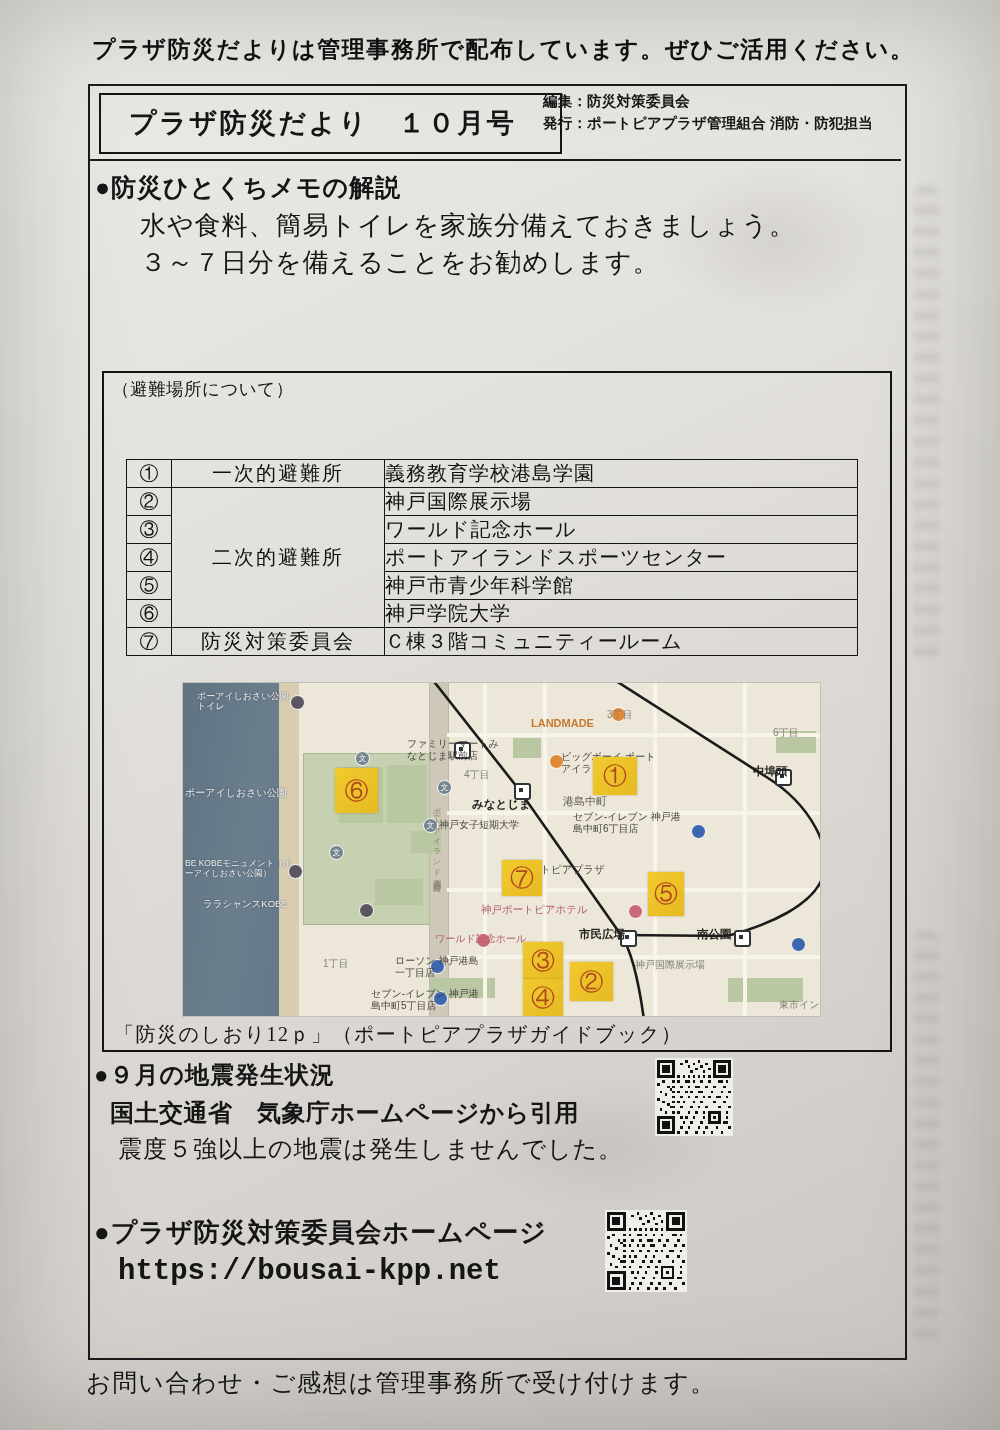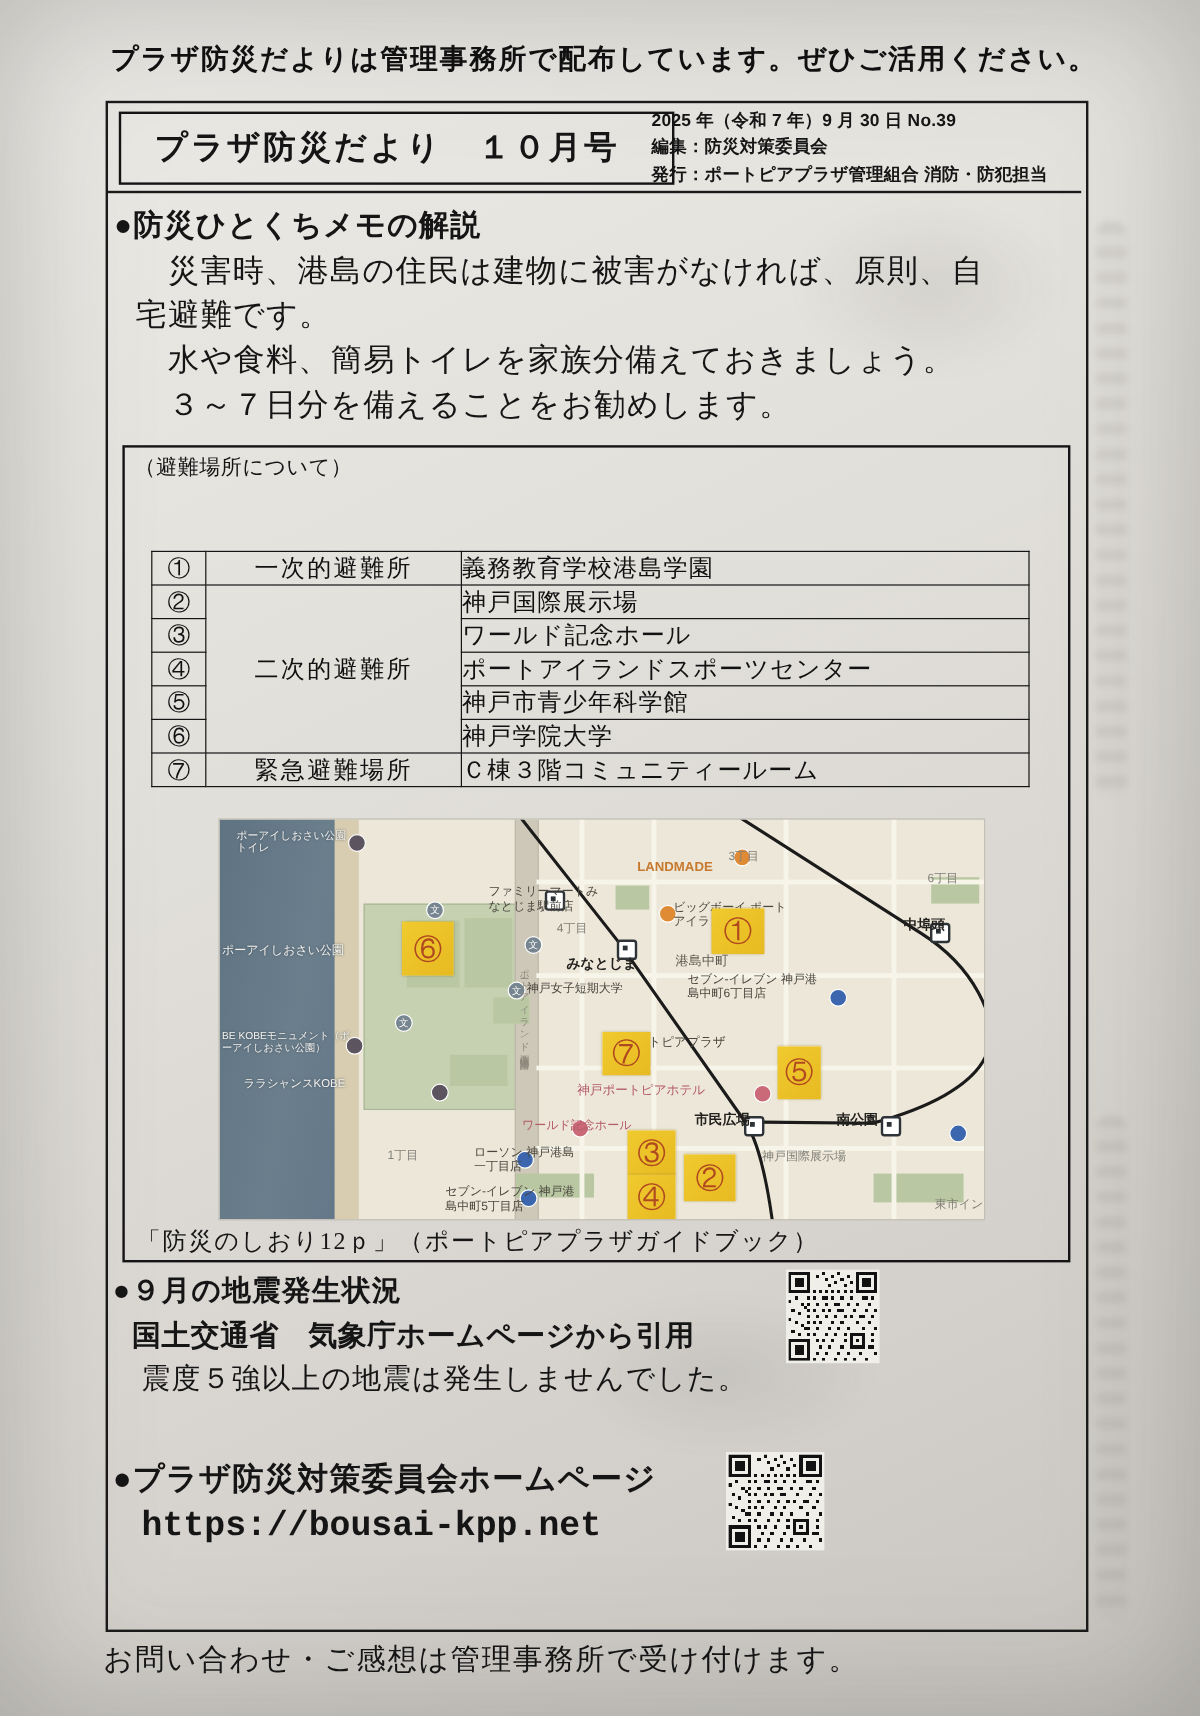--- a/index.html
+++ b/index.html
@@ -89,28 +89,26 @@
   <div class="abs smudge" style="left:660px;top:165px;width:230px;height:150px;"></div>
   <div class="abs smudge" style="left:470px;top:1080px;width:260px;height:130px;"></div>
 
   <div class="abs gothic top-notice">プラザ防災だよりは管理事務所で配布しています。ぜひご活用ください。</div>
 
   <div class="abs outer-box"></div>
   <div class="abs header-rule"></div>
 
   <div class="abs gothic title-box">プラザ防災だより　１０月号</div>
   <div class="abs gothic issue-info">
-    <div>2025 年（令和 7 年）9 月 30 日 No.39</div>
     <div>編集：防災対策委員会</div>
     <div>発行：ポートピアプラザ管理組合 消防・防犯担当</div>
   </div>
 
   <div class="abs gothic memo-heading">●防災ひとくちメモの解説</div>
   <div class="abs mincho memo-body">
-    <p class="p1">　災害時、港島の住民は建物に被害がなければ、原則、自宅避難です。</p>
     <p>　水や食料、簡易トイレを家族分備えておきましょう。</p>
     <p>　３～７日分を備えることをお勧めします。</p>
   </div>
 
   <div class="abs evac-box"></div>
   <div class="abs mincho evac-title">（避難場所について）</div>
 
   <table class="evac">
     <tbody>
         <tr>
@@ -134,21 +132,21 @@
     <tr>
       <td class="c-no">⑤</td>
       <td class="c-name">神戸市青少年科学館</td>
     </tr>
     <tr>
       <td class="c-no">⑥</td>
       <td class="c-name">神戸学院大学</td>
     </tr>
     <tr>
       <td class="c-no">⑦</td>
-      <td class="c-cat">緊急避難場所</td>
+      <td class="c-cat">防災対策委員会</td>
       <td class="c-name">Ｃ棟３階コミュニティールーム</td>
     </tr>
   </tbody>
     </table>
 
   <div class="abs map">
     <div class="m-water"></div>
     <div class="m-sand"></div>
     <div class="m-field" style="left:120px;top:70px;width:125px;height:170px;"></div>
     <div class="m-green" style="left:156px;top:84px;width:44px;height:56px;"></div>

